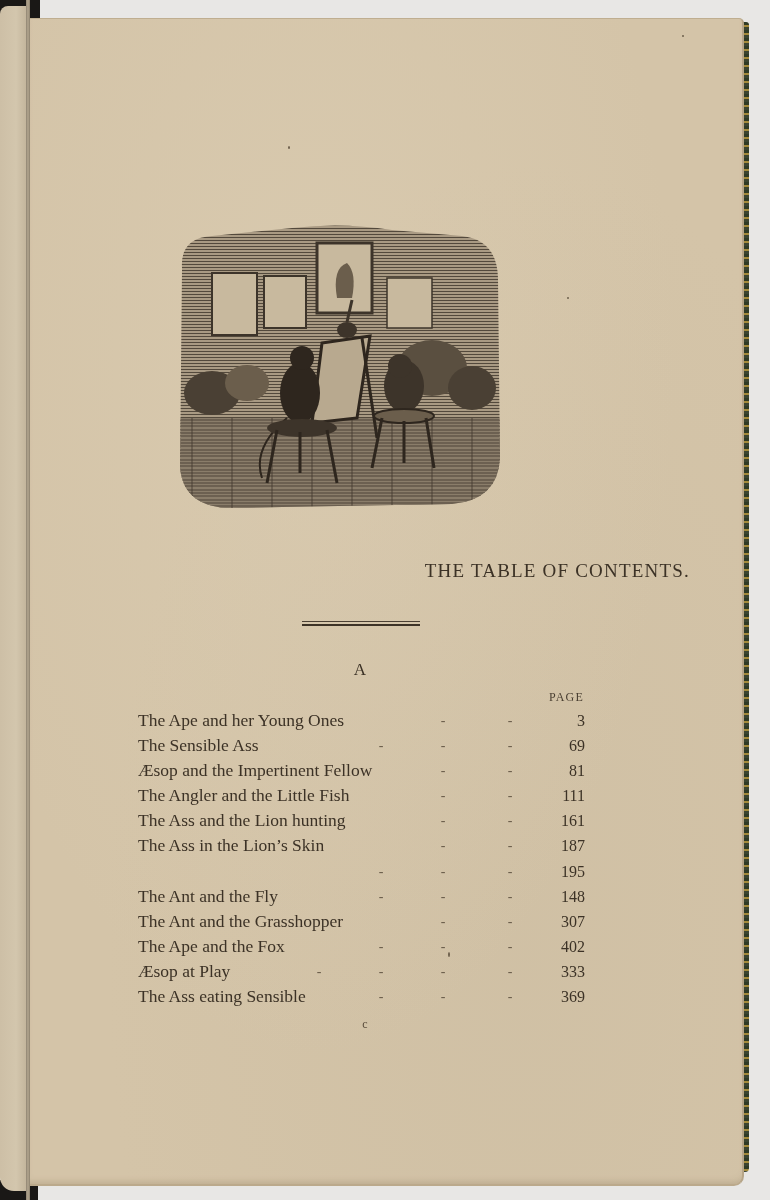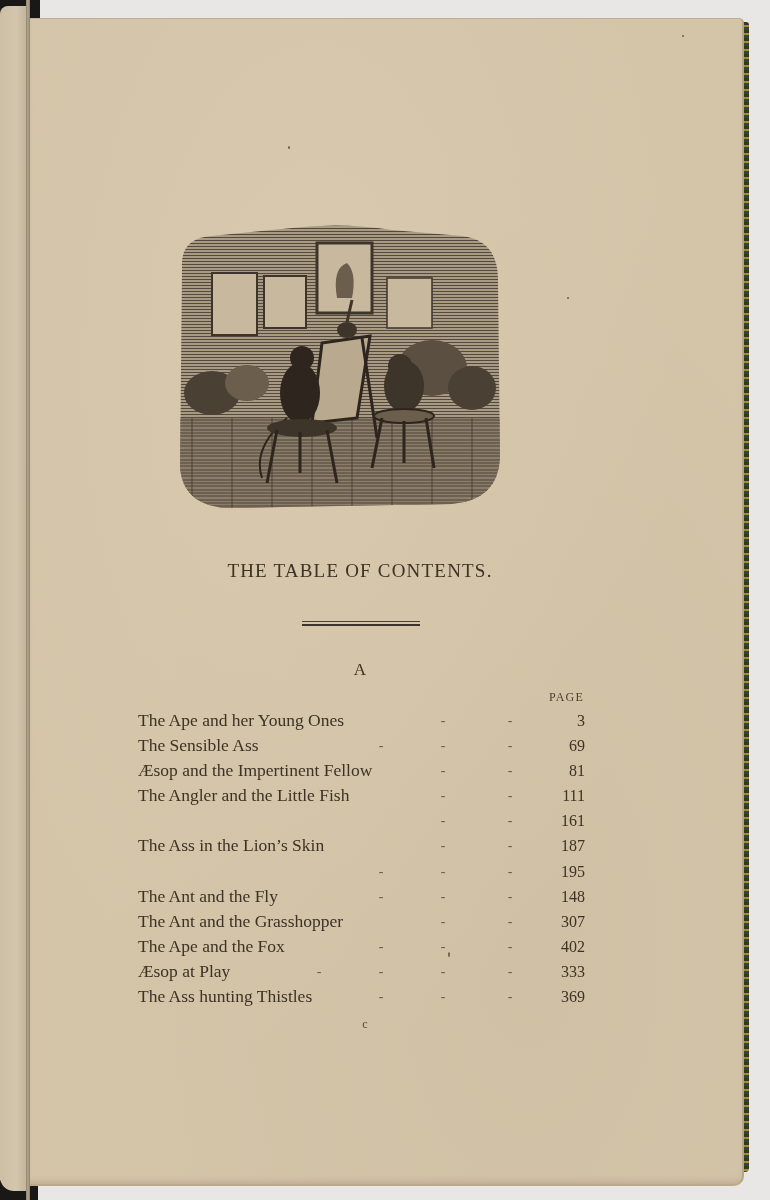--- a/index.html
+++ b/index.html
@@ -62,21 +62,21 @@
     .page-edge-light {
       position: absolute; left: 736px; top: 22px; width: 5px; height: 1155px;
       background: linear-gradient(90deg, #c8b797, #e2d5bb);
     }
     .vignette {
       position: absolute; left: 172px; top: 218px; width: 332px; height: 296px;
     }
     .vignette svg { display: block; }
     .title {
       position: absolute; left: 0; top: 541px; width: 660px;
-      text-align: center;
+      text-align: right;
       font-size: 19px; letter-spacing: 1.2px;
       color: #3c3226;
     }
     .rule {
       position: absolute; left: 272px; top: 602px; width: 118px; height: 5px;
     }
     .rule .r1 { position: absolute; left: 0; top: 0; width: 118px; height: 1px; background: #4b4033; }
     .rule .r2 { position: absolute; left: 0; top: 3px; width: 118px; height: 2px; background: #3d3327; }
     .letter {
       position: absolute; left: 0; top: 641px; width: 660px;
@@ -153,20 +153,21 @@
         <span class="d" style="left:367px">-</span>
         <span class="p">81</span>
       </div>
       <div class="toc-row">
         <span class="t">The Angler and the Little Fish</span>
         <span class="d" style="left:300px">-</span>
         <span class="d" style="left:367px">-</span>
         <span class="p">111</span>
       </div>
       <div class="toc-row">
+        <span class="t">The Ass and the Lion hunting</span>
         <span class="d" style="left:300px">-</span>
         <span class="d" style="left:367px">-</span>
         <span class="p">161</span>
       </div>
       <div class="toc-row">
         <span class="t">The Ass in the Lion’s Skin</span>
         <span class="d" style="left:300px">-</span>
         <span class="d" style="left:367px">-</span>
         <span class="p">187</span>
       </div>
@@ -198,21 +199,21 @@
       </div>
       <div class="toc-row">
         <span class="t">Æsop at Play</span>
         <span class="d" style="left:176px">-</span>
         <span class="d" style="left:238px">-</span>
         <span class="d" style="left:300px">-</span>
         <span class="d" style="left:367px">-</span>
         <span class="p">333</span>
       </div>
       <div class="toc-row">
-        <span class="t">The Ass hunting Thistles</span>
+        <span class="t">The Ass eating Sensible</span>
         <span class="d" style="left:238px">-</span>
         <span class="d" style="left:300px">-</span>
         <span class="d" style="left:367px">-</span>
         <span class="p">369</span>
       </div>
     </div>
 
     <div class="sig">c</div>
   </div>
 

